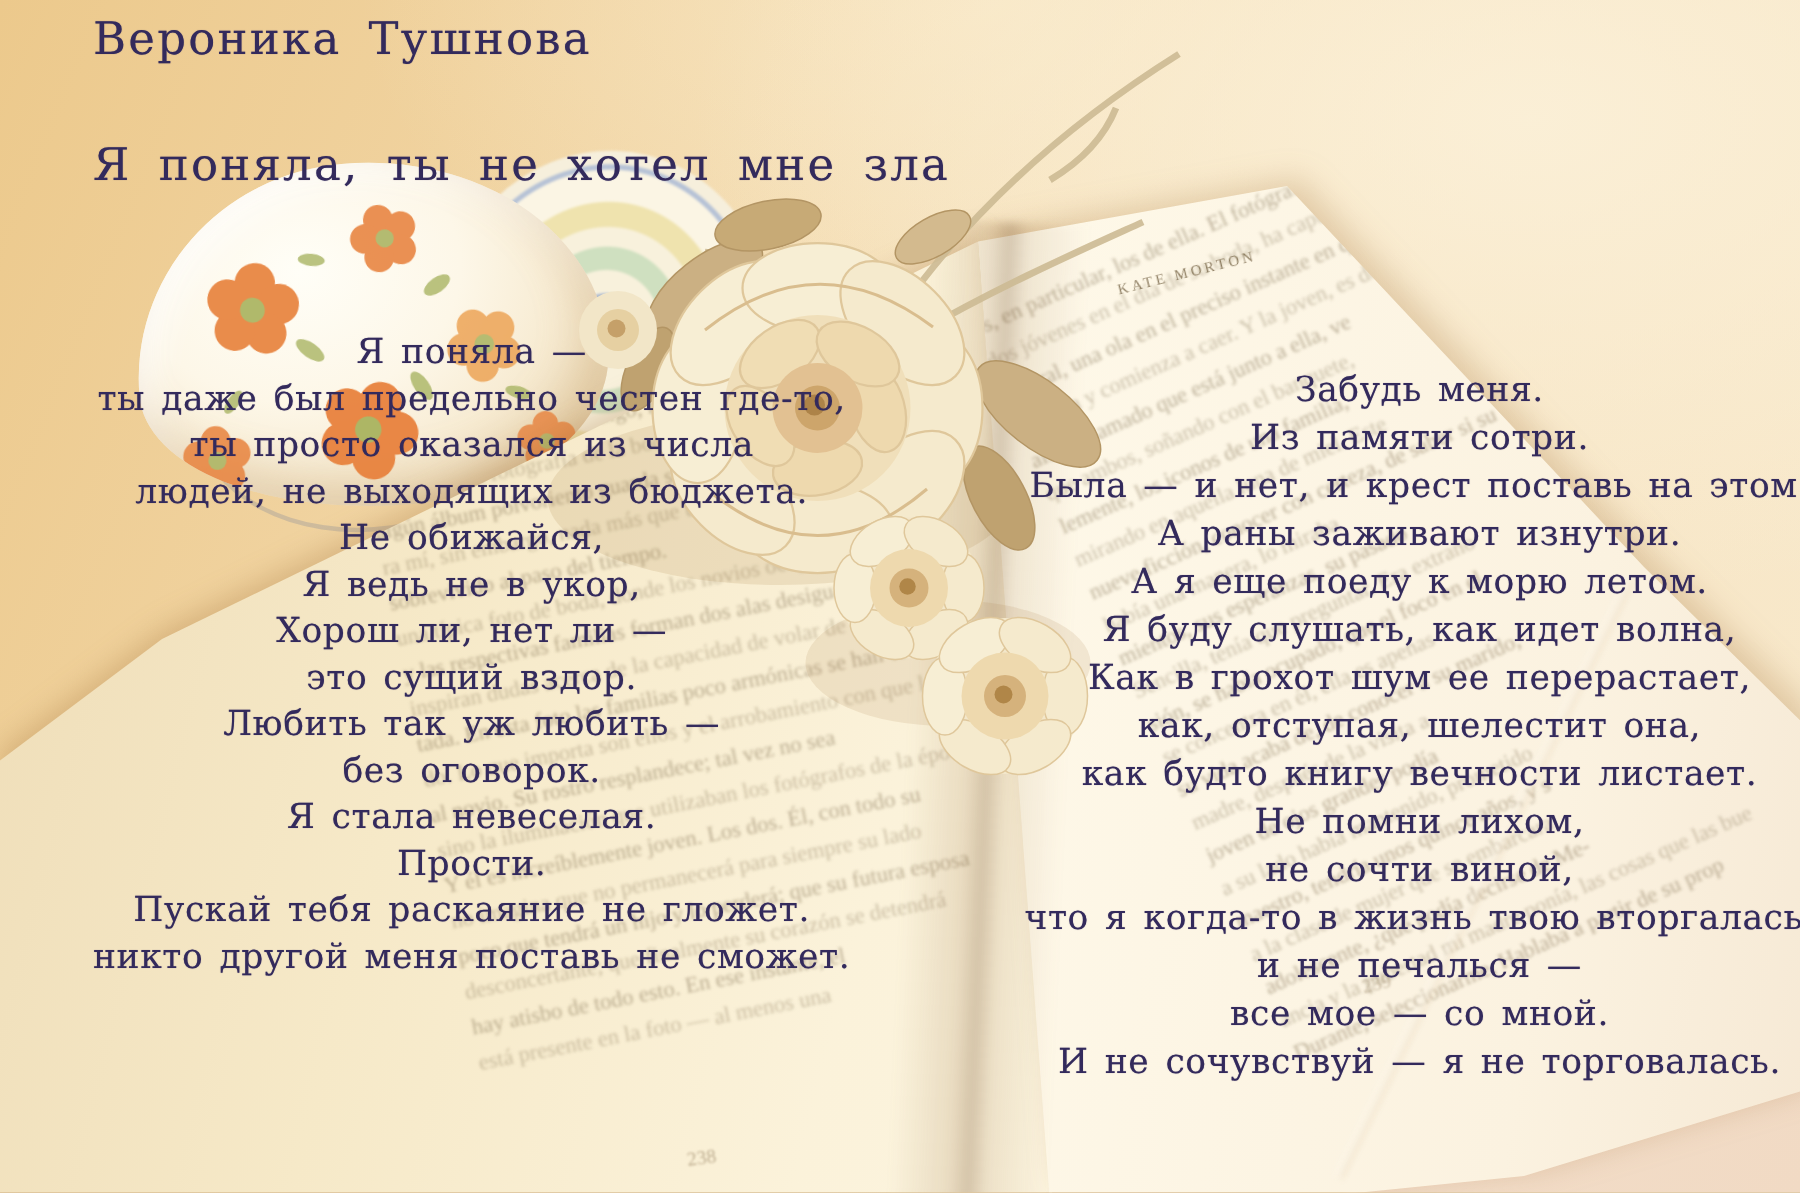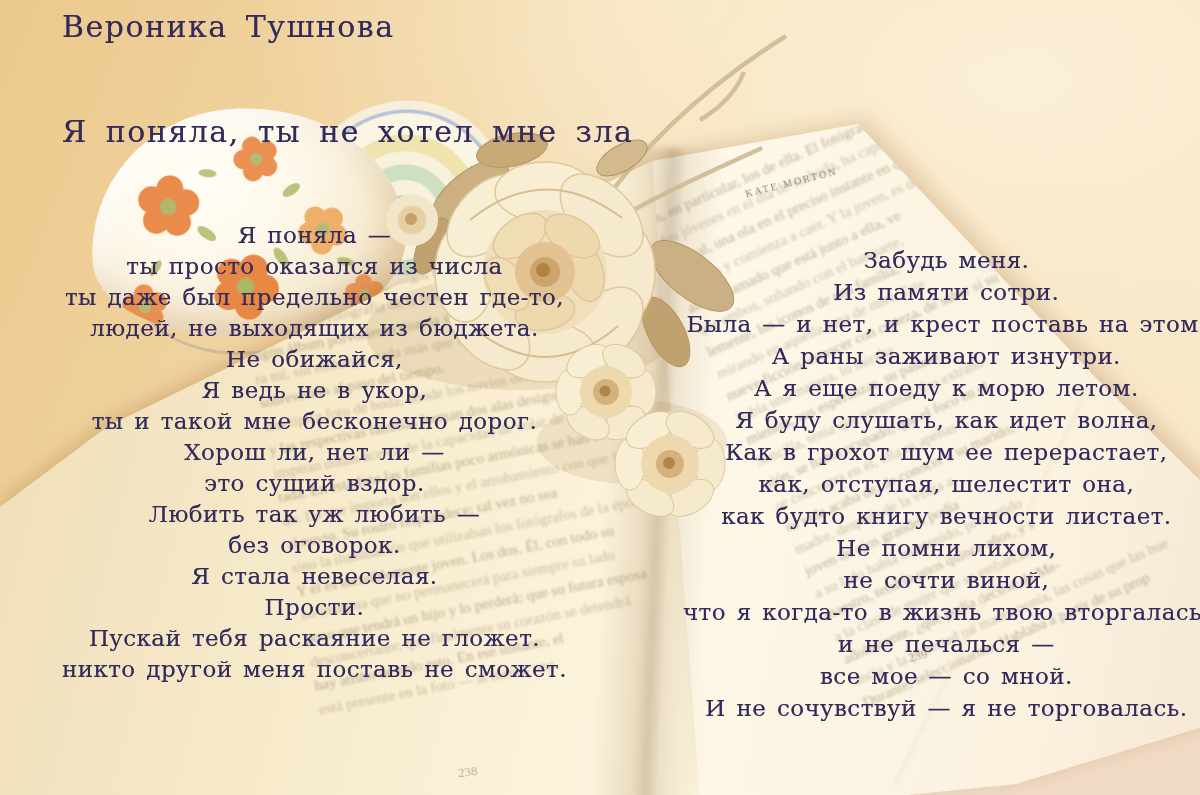--- a/index.html
+++ b/index.html
@@ -56,21 +56,21 @@
     font-size:15px;line-height:24px;filter:blur(1px);}
   .rp-num{left:908px;top:648px;transform:rotate(-14deg);font-size:13px;color:rgba(140,118,86,.5);filter:blur(.6px);}
   .print .print-line:nth-child(odd){opacity:.78;}
   .print .print-line:nth-child(even){opacity:.6;}
   
   .roses{left:0;top:0;width:1200px;height:795px;pointer-events:none;}
   
   .script{color:#332a5c;font-family:"DejaVu Serif",serif;
     text-shadow:0 0 .6px rgba(51,42,92,.55);white-space:nowrap;}
   .author{left:62px;top:9px;font-size:30px;letter-spacing:1.5px;word-spacing:7px;}
-  .title{left:62px;top:93px;font-size:30px;letter-spacing:1.5px;word-spacing:7px;margin-top:21px;}
+  .title{left:62px;top:93px;font-size:30px;letter-spacing:1.5px;word-spacing:7px;}
   .col{font-size:23px;letter-spacing:.4px;word-spacing:3px;text-align:center;}
   .col-left{left:62px;top:220px;}
   .col-right{left:683px;top:244px;}
   .col-left .poem-line{height:31px;line-height:31px;}
   .col-right .poem-line{height:32px;line-height:32px;}
 </style>
 </head>
 <body>
 
 <div class="stage">
@@ -270,26 +270,25 @@
       <circle cx="670" cy="464" r="29" fill="#eed9ae" stroke="none"></circle>
       <circle cx="670" cy="464" r="14" fill="#d5b27c" stroke="none"></circle>
       <circle cx="669" cy="463" r="6" fill="#b08648" stroke="none"></circle>
     </g>
   </svg>
 
   <div class="abs script author">Вероника Тушнова</div>
   <div class="abs script title">Я поняла, ты не хотел мне зла</div>
   <div class="abs script col col-left">
       <div class="poem-line">Я поняла —</div>
+      <div class="poem-line">ты даже был предельно честен где-то,</div>
       <div class="poem-line">ты просто оказался из числа</div>
-      <div class="poem-line">ты даже был предельно честен где-то,</div>
       <div class="poem-line">людей, не выходящих из бюджета.</div>
       <div class="poem-line">Не обижайся,</div>
       <div class="poem-line">Я ведь не в укор,</div>
-      <div class="poem-line">ты и такой мне бесконечно дорог.</div>
       <div class="poem-line">Хорош ли, нет ли —</div>
       <div class="poem-line">это сущий вздор.</div>
       <div class="poem-line">Любить так уж любить —</div>
       <div class="poem-line">без оговорок.</div>
       <div class="poem-line">Я стала невеселая.</div>
       <div class="poem-line">Прости.</div>
       <div class="poem-line">Пускай тебя раскаяние не гложет.</div>
       <div class="poem-line">никто другой меня поставь не сможет.</div>
     </div>
   <div class="abs script col col-right">

